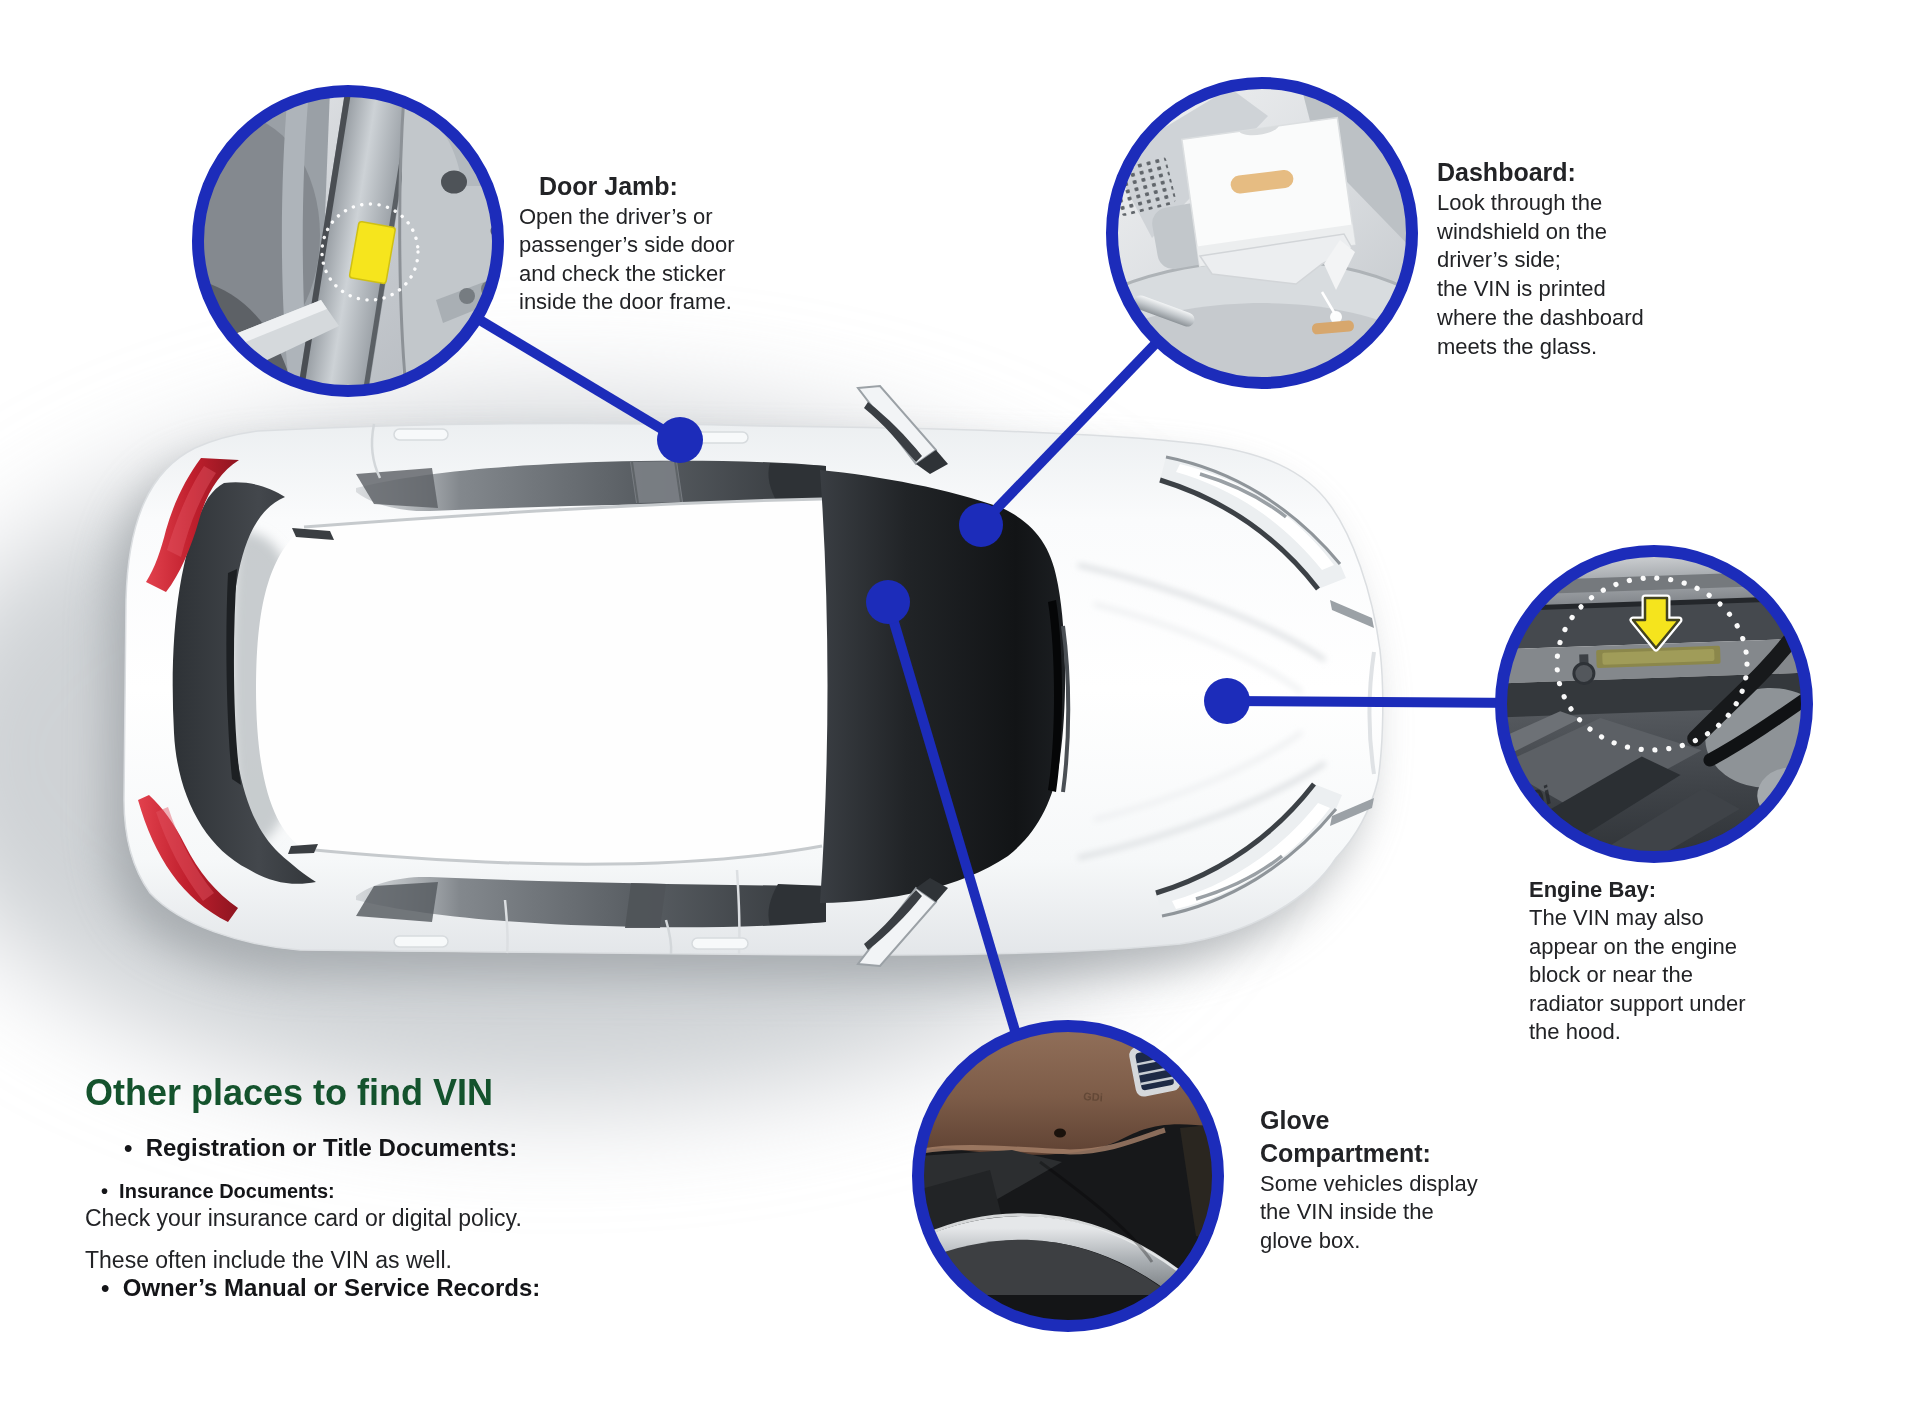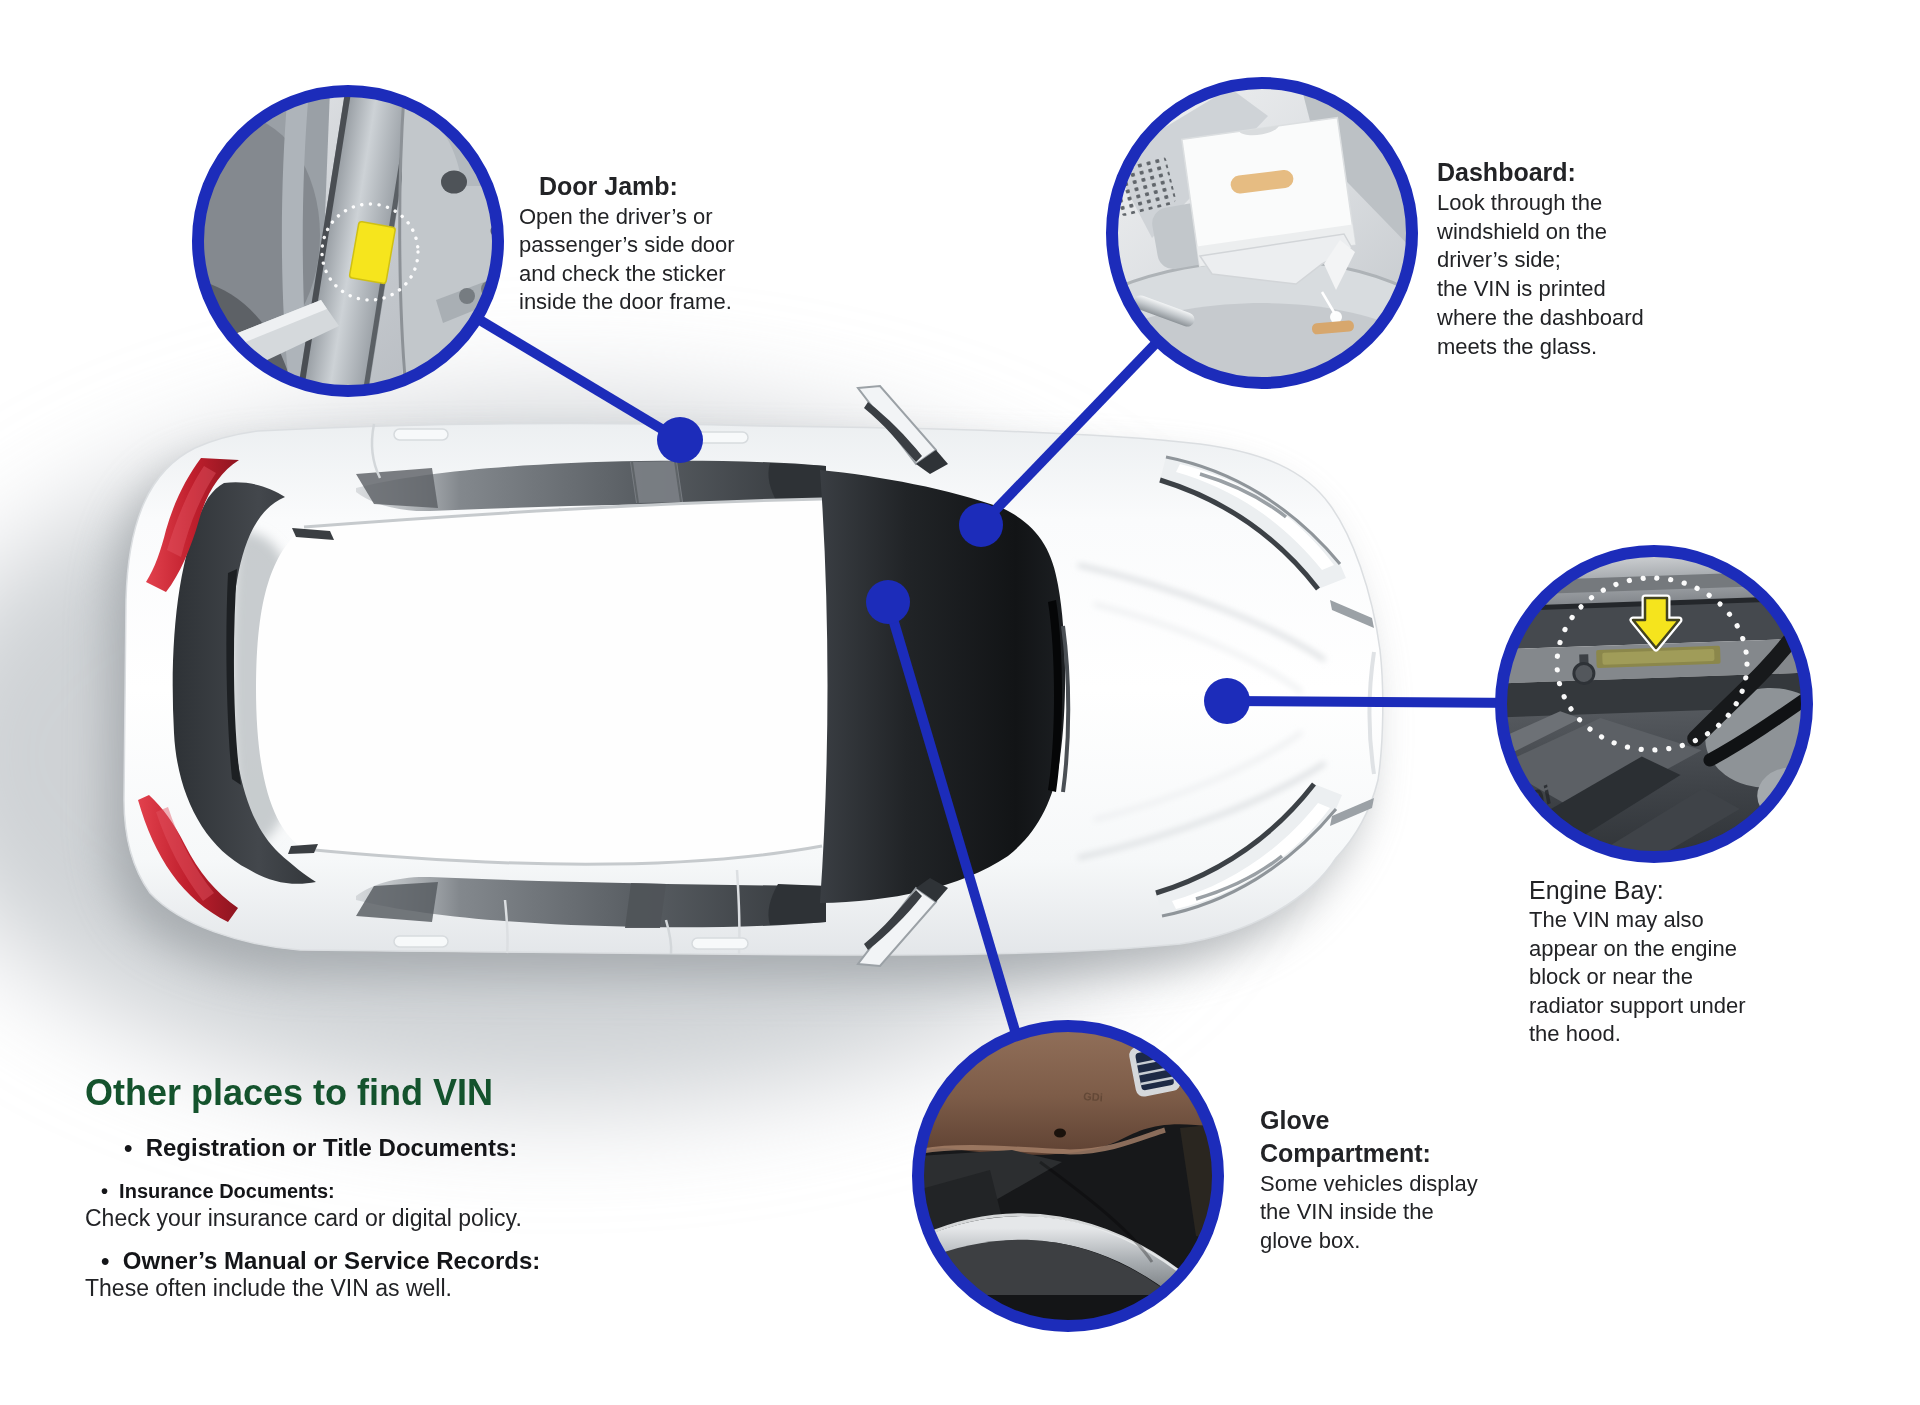--- a/index.html
+++ b/index.html
@@ -347,29 +347,29 @@
 </svg>
 <div class="txt" style="left:519px;top:172px;font-size:22px;line-height:28.6px;">
   <span style="font-size:25px;font-weight:bold;margin-left:20px;">Door Jamb:</span><br>
   Open the driver’s or<br>passenger’s side door<br>and check the sticker<br>inside the door frame.
 </div>
 <div class="txt" style="left:1437px;top:158px;font-size:22px;line-height:28.8px;">
   <span style="font-size:25px;font-weight:bold;">Dashboard:</span><br>
   Look through the<br>windshield on the<br>driver’s side;<br>the VIN is printed<br>where the dashboard<br>meets the glass.
 </div>
 <div class="txt" style="left:1529px;top:876px;font-size:22px;line-height:28.4px;">
-  <span style="font-size:25px;font-weight:normal;margin-top:22px;">Engine Bay:</span><br>
+  <span style="font-size:22px;font-weight:bold;margin-top:22px;">Engine Bay:</span><br>
   The VIN may also<br>appear on the engine<br>block or near the<br>radiator support under<br>the hood.
 </div>
 <div class="txt" style="left:1260px;top:1104px;font-size:22px;line-height:28.8px;">
   <span style="font-size:25px;font-weight:bold;line-height:32px;">Glove<br>Compartment:</span><br>
   Some vehicles display<br>the VIN inside the<br>glove box.
 </div>
 <div class="txt" style="left:85px;top:1072px;font-size:36px;font-weight:bold;color:#14532d;">Other places to find VIN</div>
 <div class="txt" style="left:85px;top:1134px;font-size:23px;line-height:27px;">
   <div style="padding-left:16px;text-align:center;"><b style="font-size:24px;">•&nbsp;&nbsp;Registration or Title Documents:</b></div>
   <div style="height:15px;"></div>
   <div style="padding-left:16px;"><b style="font-size:20px;">•&nbsp;&nbsp;Insurance Documents:</b></div>
   <div>Check your insurance card or digital policy.</div>
   <div style="height:15px;"></div>
+  <div>These often include the VIN as well.</div>
   <div style="padding-left:16px;"><b style="font-size:24px;">•&nbsp;&nbsp;Owner’s Manual or Service Records:</b></div>
-  <div>These often include the VIN as well.</div>
 </div>
 
 </body></html>

